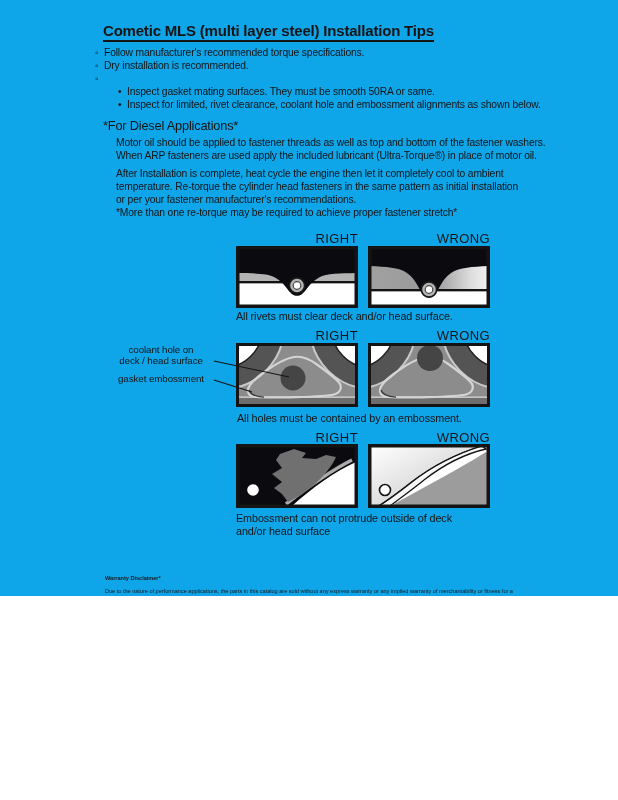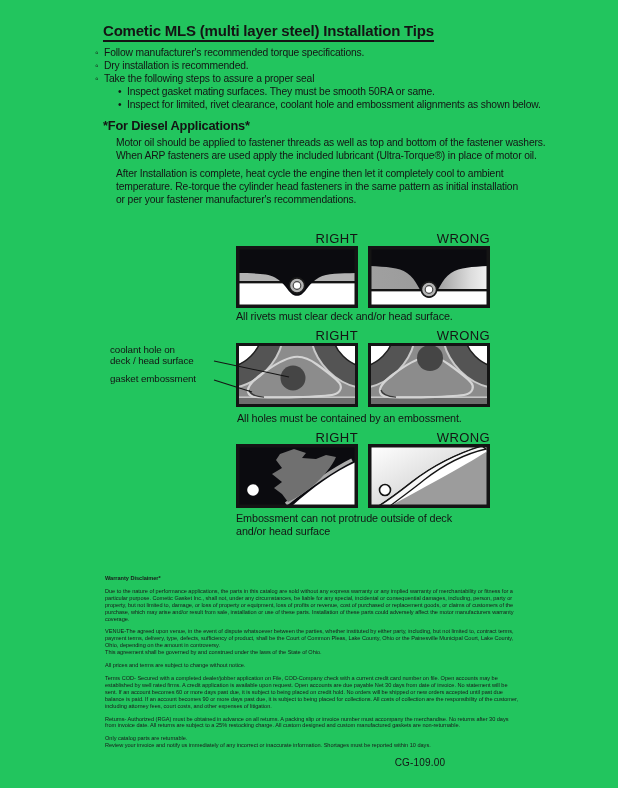--- a/index.html
+++ b/index.html
@@ -1,37 +1,37 @@
 <!DOCTYPE html>
 <html><head>
 <meta charset="utf-8">
 <style>
   html,body{margin:0;padding:0;background:#ffffff;}
   .page{
-    position:relative;width:618px;height:788px;background:#22c55e;
+    position:relative;width:618px;height:596px;background:#0ea5e9;
     font-family:"Liberation Sans",sans-serif;color:#141414;overflow:hidden;
   }
   .title{
     position:absolute;left:103px;top:22px;font-size:15px;font-weight:bold;
     letter-spacing:-0.2px;border-bottom:2px solid #141414;padding-bottom:1px;line-height:17px;
   }
   .bullets{position:absolute;left:95px;top:46px;font-size:10.3px;letter-spacing:-0.15px;}
   .b-row{display:flex;line-height:13px;}
   .b-row.sub{margin-left:23px;}
   .b-marker{width:9px;flex:0 0 9px;}
-  .diesel-heading{position:absolute;left:103px;top:118px;font-size:12.8px;font-weight:bold;letter-spacing:-0.2px;}
+  .diesel-heading{position:absolute;left:103px;top:118px;font-size:12.8px;font-weight:normal;letter-spacing:-0.2px;}
   .para{
     position:absolute;left:103px;width:480px;font-size:10.3px;line-height:13px;
     letter-spacing:-0.15px;white-space:pre-line;margin-left:13px;
   }
   .p1{top:136px;} .p2{top:167px;} .note{top:206px;}
   .fig-label{position:absolute;width:122px;text-align:right;font-size:13px;letter-spacing:0.4px;line-height:14px;}
   .dbox{position:absolute;width:122px;display:block;}
   .fig-caption{position:absolute;font-size:10.8px;line-height:12.5px;letter-spacing:-0.1px;white-space:pre-line;}
-  .callout{position:absolute;left:110px;width:102px;text-align:left;font-size:9.8px;line-height:10.8px;letter-spacing:-0.1px;}
+  .callout{position:absolute;left:110px;width:102px;text-align:center;font-size:9.8px;line-height:10.8px;letter-spacing:-0.1px;}
   .leader-overlay{position:absolute;left:108px;top:340px;width:260px;height:70px;pointer-events:none;}
   .disclaimer{position:absolute;left:105px;top:575px;width:414px;font-size:5.6px;line-height:6.9px;color:#1a1a1a;letter-spacing:-0.02px;}
   .disclaimer .dh{font-weight:bold;margin:0 0 6px 0;}
   .disclaimer p{margin:0 0 6px 0;white-space:pre-line;}
   .page-number{position:absolute;left:330px;top:757px;width:180px;text-align:center;font-size:10px;letter-spacing:0.2px;}
 </style>
 </head>
 <body>
 
 <div class="page">
@@ -42,38 +42,38 @@
     <div class="b-row">
       <span class="b-marker">◦</span>
       <span>Follow manufacturer's recommended torque specifications.</span>
     </div>
     <div class="b-row">
       <span class="b-marker">◦</span>
       <span>Dry installation is recommended.</span>
     </div>
     <div class="b-row">
       <span class="b-marker">◦</span>
-      <span>Take the following steps to assure a proper seal</span>
     </div>
     <div class="b-row sub">
       <span class="b-marker">•</span>
       <span>Inspect gasket mating surfaces.  They must be smooth 50RA or same.</span>
     </div>
     <div class="b-row sub">
       <span class="b-marker">•</span>
       <span>Inspect for limited, rivet clearance, coolant hole and embossment alignments as shown below.</span>
     </div>
   </div>
 
   <div class="diesel-heading">*For Diesel Applications*</div>
   <div class="para p1">Motor oil should be applied to fastener threads as well as top and bottom of the fastener washers.
 When ARP fasteners are used apply the included lubricant (Ultra-Torque®) in place of motor oil.</div>
   <div class="para p2">After Installation is complete, heat cycle the engine then let it completely cool to ambient
 temperature. Re-torque the cylinder head fasteners in the same pattern as initial installation
 or per your fastener manufacturer's recommendations.</div>
+  <div class="para note">*More than one re-torque may be required to achieve proper fastener stretch*</div>
 
   <div class="fig-label" style="left:236px;top:232px;">RIGHT</div>
   <div class="fig-label" style="left:368px;top:232px;">WRONG</div>
 
   <svg class="dbox" style="left:236px;top:246px;" width="122" height="62" viewBox="0 0 122 62">
     <rect x="0" y="0" width="122" height="62" fill="#ffffff"></rect>
     <rect x="2" y="27" width="118" height="9" fill="#b3b3b3"></rect>
     <rect x="2" y="35" width="118" height="2.6" fill="#141414"></rect>
     <rect x="2" y="37.6" width="118" height="22.4" fill="#ffffff"></rect>
     <path d="M2,2 H120 V27 C104,27.5 91,27 83,31.5 C73,37 71,44.5 65.5,48.5 C63,50.2 59,50.2 56.5,48.5 C51,44.5 49,37 39,31.5 C31,27 18,27.5 2,27 Z" fill="#0b0b0f"></path>

